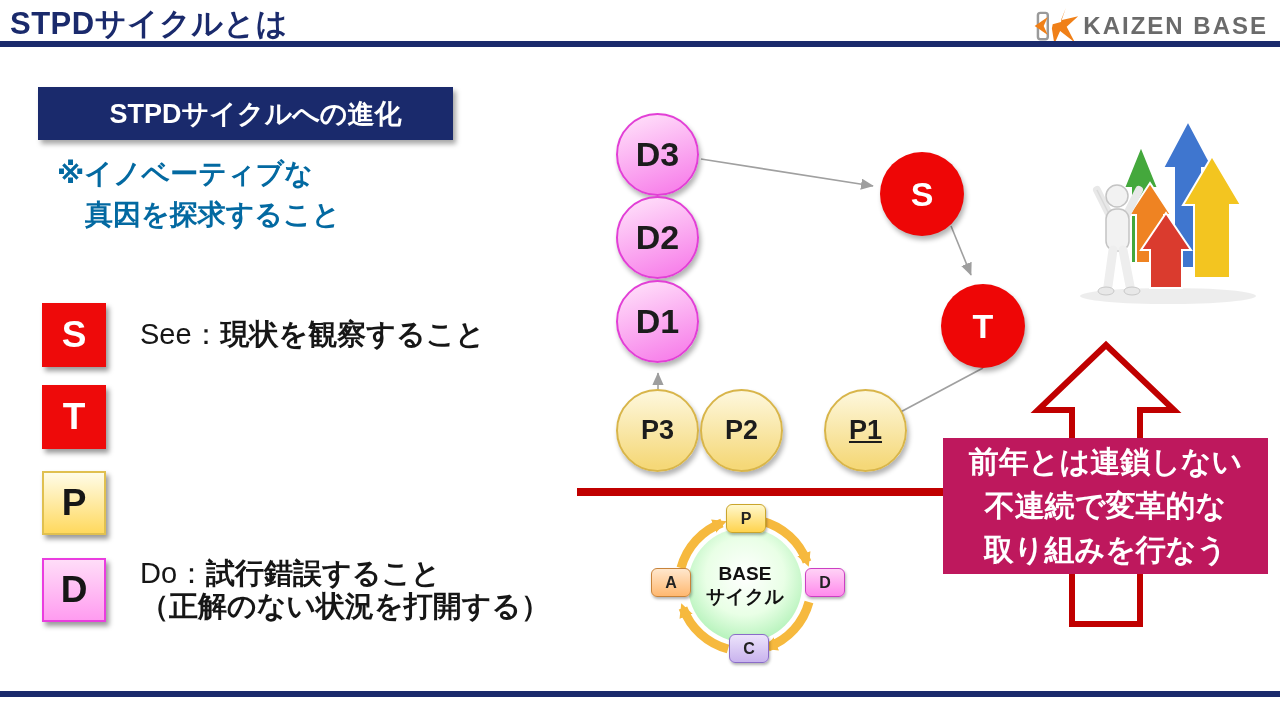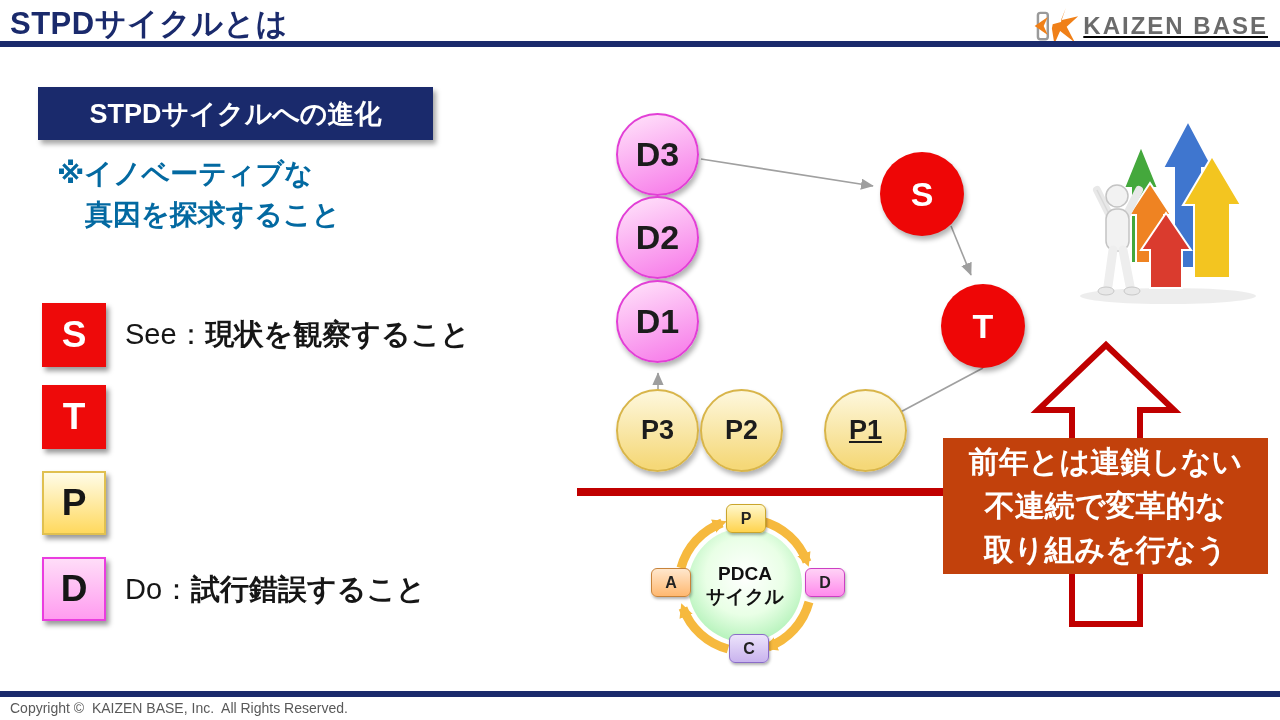--- a/index.html
+++ b/index.html
@@ -2,54 +2,54 @@
 <html><head>
 <meta charset="utf-8">
 <style>
   html,body{margin:0;padding:0;background:#fff;}
   .slide{position:relative;width:1280px;height:720px;background:#ffffff;overflow:hidden;
          font-family:"Liberation Sans","DejaVu Sans",sans-serif;}
 
   
   .page-title{position:absolute;left:10px;top:3px;font-size:31px;font-weight:bold;color:#1a2a6c;letter-spacing:0.5px;}
   .header-rule{position:absolute;left:0;top:41px;width:1280px;height:6px;background:#1a2a6c;}
-  .logo{position:absolute;right:12px;top:4px;display:flex;align-items:center;gap:4px;text-decoration:underline;}
+  .logo{position:absolute;right:12px;top:4px;display:flex;align-items:center;gap:4px;}
   .logo-text{font-size:24px;font-weight:bold;color:#6b6b6b;letter-spacing:2px;}
 
   
   .section-box{position:absolute;left:38px;top:87px;width:395px;height:53px;background:#1a2a6c;
                display:flex;align-items:center;justify-content:center;color:#fff;font-size:27px;font-weight:bold;
-               box-shadow:3px 4px 5px rgba(0,0,0,0.35);}
+               box-shadow:3px 4px 5px rgba(0,0,0,0.35);padding-left:20px;}
   .note{position:absolute;left:57px;top:153px;color:#0369a1;font-size:28px;font-weight:bold;line-height:41px;}
   .note-line2{padding-left:28px;}
 
   .legend-row{position:absolute;left:42px;display:flex;align-items:center;}
   .key{width:64px;height:64px;display:flex;align-items:center;justify-content:center;
        font-size:37px;font-weight:bold;box-shadow:3px 4px 5px rgba(0,0,0,0.4);flex:0 0 auto;}
   .key-red{background:#ee0a0a;color:#fff;}
   .key-yellow{background:linear-gradient(180deg,#fffce8 0%,#ffd95e 100%);border:2px solid #e0c050;color:#161616;width:60px;height:60px;}
   .key-pink{background:linear-gradient(180deg,#ffddf8 0%,#ff9cf0 100%);border:2px solid #ea3ddf;color:#161616;width:60px;height:60px;}
-  .legend-label{margin-left:19px;font-size:29px;color:#161616;white-space:nowrap;}
+  .legend-label{margin-left:34px;font-size:29px;color:#161616;white-space:nowrap;}
   .legend-label .prefix{font-weight:500;}
   .legend-label .jp{font-weight:800;}
   .legend-two{line-height:33px;}
 
   
   .circle{position:absolute;width:79px;height:79px;border-radius:50%;display:flex;align-items:center;justify-content:center;
           font-weight:bold;box-shadow:2px 4px 5px rgba(0,0,0,0.3);z-index:2;}
   .c-pink{background:linear-gradient(160deg,#ffe0fa 5%,#f77be9 95%);border:2.5px solid #e23fd6;color:#1c1c1c;font-size:34px;}
   .c-yellow{background:linear-gradient(180deg,#fdf6d8 5%,#f5d878 95%);border:2.5px solid #d8b54a;color:#1c1c1c;font-size:27px;}
   .c-red{background:#ee0606;color:#fff;font-size:34px;border:none;width:84px;height:84px;}
 
   .connectors{position:absolute;left:0;top:0;width:1280px;height:720px;z-index:1;pointer-events:none;}
   .red-rule{position:absolute;left:577px;top:488px;width:691px;height:8px;background:#c00000;z-index:1;}
   .bigarrow{position:absolute;left:0;top:0;width:1280px;height:720px;z-index:2;pointer-events:none;}
 
   
-  .callout{position:absolute;left:943px;top:438px;width:325px;height:136px;background:#c2410c;z-index:3;
+  .callout{position:absolute;left:943px;top:438px;width:325px;height:136px;background:#be185d;z-index:3;
            display:flex;flex-direction:column;align-items:center;justify-content:center;
            color:#fff;font-size:30px;font-weight:800;line-height:44px;text-align:center;}
 
   
   .pdca{position:absolute;left:635px;top:495px;width:225px;height:185px;z-index:2;}
   .pdca-arcs{position:absolute;left:0;top:0;width:225px;height:185px;}
   .pdca-circle{position:absolute;left:53px;top:33px;width:114px;height:114px;border-radius:50%;
                background:radial-gradient(circle at 50% 42%,#ffffff 0%,#e9ffe6 45%,#8ee99a 100%);
                display:flex;flex-direction:column;align-items:center;justify-content:center;
                color:#111;font-weight:bold;font-size:19px;line-height:23px;text-align:center;}
@@ -106,20 +106,21 @@
   </div>
 
   <div class="legend-row" style="top:471px;">
     <div class="key key-yellow">P</div>
   </div>
 
   <div class="legend-row" style="top:557px;">
     <div class="key key-pink">D</div>
     <div class="legend-label legend-two">
       <div><span class="prefix">Do：</span><span class="jp">試行錯誤すること</span></div>
+      <div><span class="jp">（正解のない状況を打開する）</span></div>
     </div>
   </div>
 
   <svg class="connectors" viewBox="0 0 1280 720">
     <defs>
       <marker id="mGray" markerWidth="10" markerHeight="8" refX="7.5" refY="3.5" orient="auto">
         <path d="M0,0 L8,3.5 L0,7 Z" fill="#9e9e9e"></path>
       </marker>
     </defs>
     <line x1="701" y1="159" x2="873" y2="186" stroke="#a0a0a0" stroke-width="1.6" marker-end="url(#mGray)"></line>
@@ -160,21 +161,21 @@
   </svg>
 
   <div class="callout">
     <div>前年とは連鎖しない</div>
     <div>不連続で変革的な</div>
     <div>取り組みを行なう</div>
   </div>
 
   <div class="pdca">
     <div class="pdca-circle">
-      <div>PDCA</div>
+      <div>BASE</div>
       <div>サイクル</div>
     </div>
     <svg class="pdca-arcs" viewBox="0 0 225 185">
       <defs>
         <marker id="mOrange" markerUnits="userSpaceOnUse" markerWidth="18" markerHeight="16" refX="9" refY="7" orient="auto">
           <path d="M0,0 L14,7 L0,14 Z" fill="#f6b93e"></path>
         </marker>
       </defs>
       <path d="M 127,26 A 66 66 0 0 1 172,67" fill="none" stroke="#f6b93e" stroke-width="9" marker-end="url(#mOrange)"></path>
       <path d="M 174,107 A 66 66 0 0 1 133,152" fill="none" stroke="#f6b93e" stroke-width="9" marker-end="url(#mOrange)"></path>
@@ -207,15 +208,14 @@
       <circle cx="64" cy="86" r="11" fill="#f2f2f2" stroke="#c4c4c4" stroke-width="1.5"></circle>
       <rect x="53" y="99" width="23" height="42" rx="10" fill="#f2f2f2" stroke="#c4c4c4" stroke-width="1.5"></rect>
       <line x1="60" y1="140" x2="55" y2="176" stroke="#eeeeee" stroke-width="9" stroke-linecap="round"></line>
       <line x1="70" y1="140" x2="77" y2="176" stroke="#eeeeee" stroke-width="9" stroke-linecap="round"></line>
       <ellipse cx="53" cy="181" rx="8" ry="4" fill="#e8e8e8" stroke="#c8c8c8" stroke-width="1"></ellipse>
       <ellipse cx="79" cy="181" rx="8" ry="4" fill="#e8e8e8" stroke="#c8c8c8" stroke-width="1"></ellipse>
     </g>
   </svg>
 
   <div class="footer-rule"></div>
-  <div class="footer-text">Copyright ©  KAIZEN BASE, Inc.  All Rights Reserved.</div>
 
 </div>
 
 </body></html>

